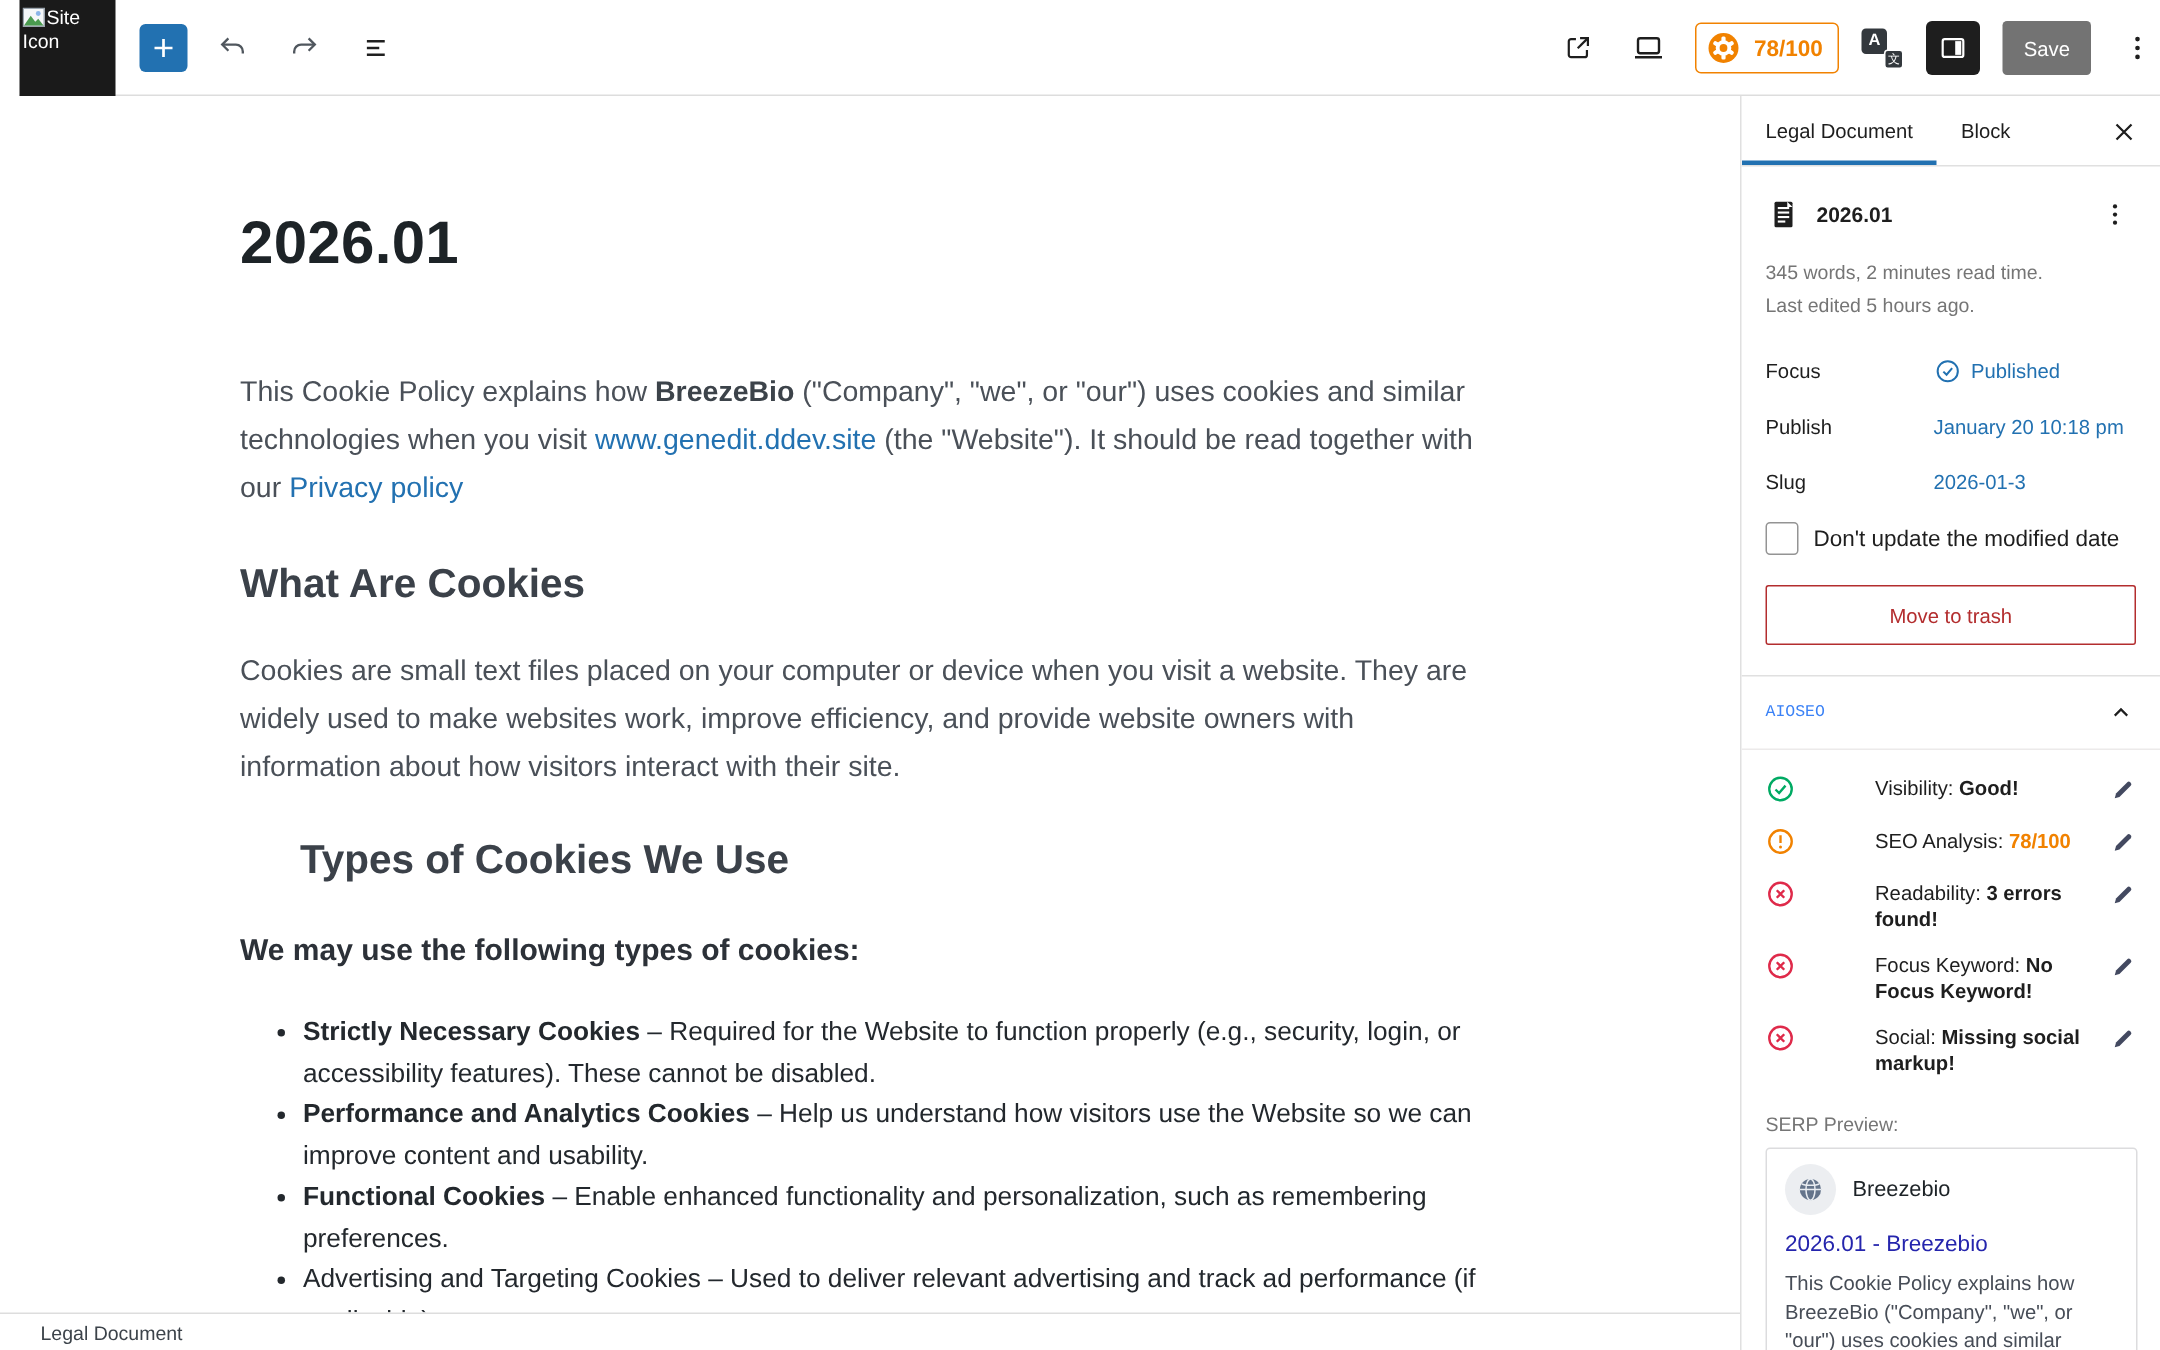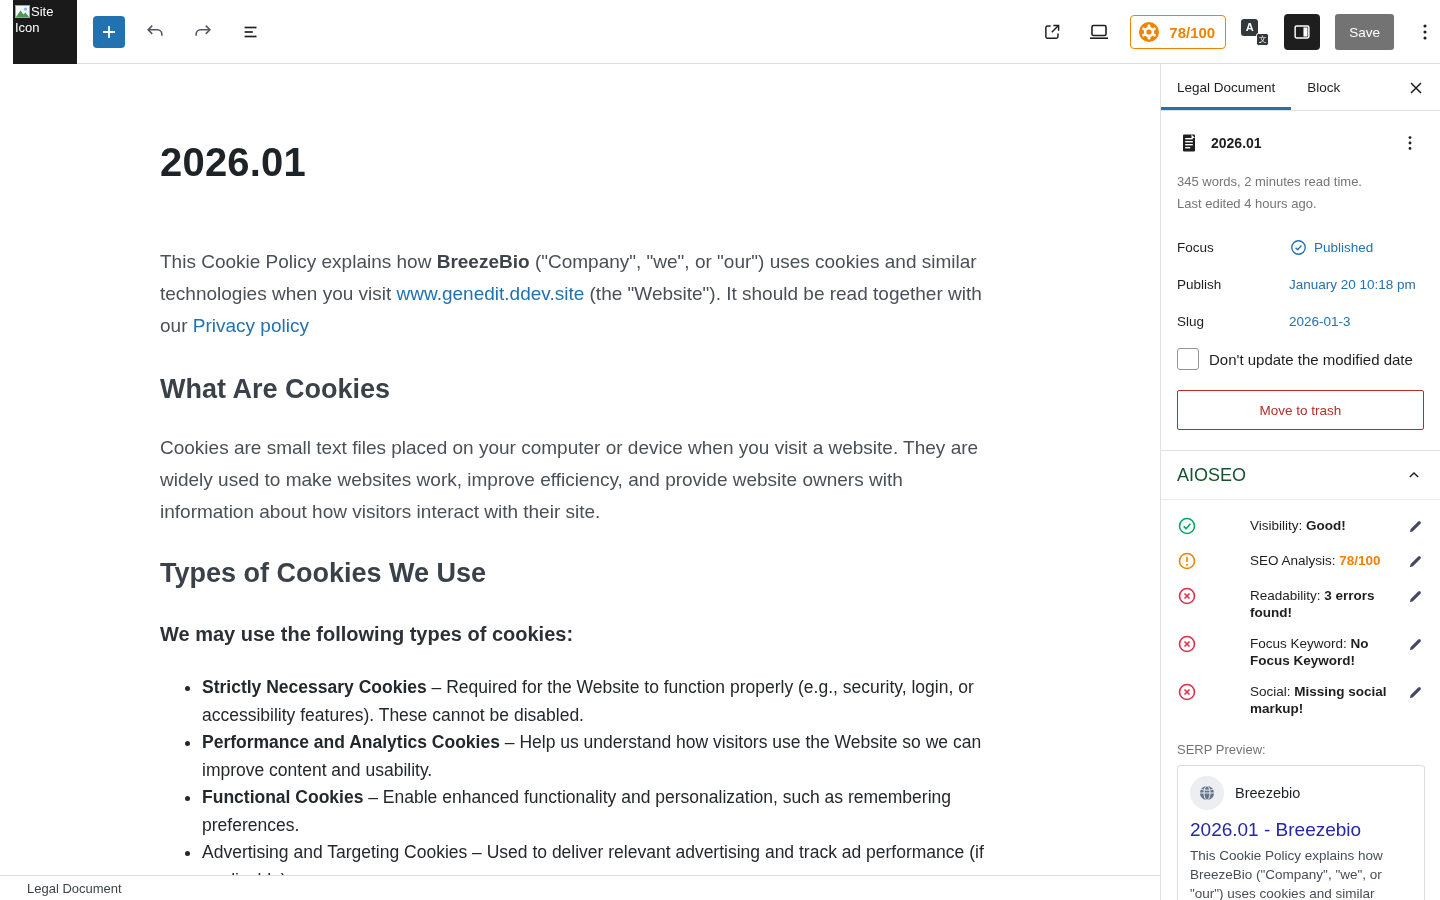--- a/index.html
+++ b/index.html
@@ -47,21 +47,21 @@
     background:#fff; overflow:hidden; }
   .doc-col { width:840px; margin-left:160px; }
   .post-title { margin-top:76px; font-size:40px; line-height:44px; font-weight:800;
     color:#1d2327; letter-spacing:0.2px; }
   .p-intro { margin-top:62px; font-size:19px; line-height:32px; color:#4a5058; }
   .p-body  { margin-top:26px; font-size:19px; line-height:32px; color:#4a5058; }
   .p-intro b, .p-body b { color:#3c434a; }
   a.content-link { color:#2271b1; text-decoration:none; cursor:pointer; }
   h2.doc-h2 { font-size:27px; line-height:34px; font-weight:bold; color:#3b4149; }
   .h2-first { margin-top:30px; }
-  .h2-second { margin-top:28px; }
+  .h2-second { margin-top:28px;margin-left:40px; }
   .p-lead { margin-top:28px; font-size:20px; line-height:32px; font-weight:bold; color:#2c3138; }
   ul.doc-list { margin-top:24px; padding-left:42px; }
   ul.doc-list li { font-size:17.5px; line-height:27.5px; color:#23282d; }
 
   
   .footer { position:absolute; left:0; bottom:0; width:1160px; height:25px;
     background:#fff; border-top:1px solid #dddddd; display:flex; align-items:center; z-index:20; }
   .footer .crumb { margin-left:27px; font-size:13px; color:#3c434a; cursor:pointer; }
 
   
@@ -85,37 +85,37 @@
   .meta-value { font-size:13.5px; color:#2271b1; display:flex; align-items:center; gap:6px; cursor:pointer; }
   .chk-row { display:flex; align-items:center; gap:10px; margin-top:8px; cursor:pointer; }
   .checkbox { width:22px; height:22px; border:1.5px solid #949494; border-radius:3px; background:#fff; }
   .chk-label { font-size:15px; color:#1e1e1e; }
   .trash-btn { margin-top:20px; width:100%; height:40px; background:#fff;
     border:1px solid #b32d2e; border-radius:2px; color:#b32d2e; font-size:13.5px;
     cursor:pointer; font-family:"Liberation Sans", sans-serif; }
   .divider { height:1px; background:#e0e0e0; margin:20px -16px 0 -16px; }
   .acc-head { display:flex; align-items:center; justify-content:space-between;
     height:48px; cursor:pointer; }
-  .acc-head .acc-title { font-size:18px; font-weight:500; color:#14532d; }
+  .acc-head .acc-title { font-size:11px; font-weight:500; color:#3b82f6;font-family:Liberation Mono, monospace; }
   .divider2 { height:1px; background:#eceaea; margin:0 -16px; }
   .seo-list { padding-top:10px; }
   .seo-row { display:flex; align-items:flex-start; gap:10px; padding:7px 0; }
   .seo-row .seo-ic { flex:0 0 20px; margin-top:-1px; }
   .seo-row .seo-text { flex:1; font-size:13.5px; line-height:17px; color:#1e1e1e;margin-left:43px; }
   .seo-row .seo-text b { font-weight:bold; }
   .seo-row .val-orange { color:#F18200; }
   .pencil-btn { flex:0 0 18px; background:transparent; border:none; cursor:pointer; padding:0; margin-top:1px; }
   .serp-label { margin-top:18px; font-size:13px; color:#757575; }
   .serp-card { margin-top:8px; margin-right:-1px; border:1px solid #dcdcde; border-radius:3px;
     background:#fff; padding:10px 12px 6px 12px; }
   .serp-top { display:flex; align-items:center; gap:11px; }
   .favicon { width:34px; height:34px; border-radius:50%; background:#eceef1;
     display:flex; align-items:center; justify-content:center; }
   .serp-site { font-size:14.5px; color:#1d2327; }
-  .serp-title { margin-top:8px; font-size:19px; line-height:24px; color:#2525AD; cursor:pointer; }
+  .serp-title { margin-top:8px; font-size:15px; line-height:24px; color:#2525AD; cursor:pointer; }
   .serp-desc { margin-top:4px; font-size:13.5px; line-height:19px; color:#474d57;
     max-height:76px; overflow:hidden; }
 </style>
 </head>
 <body>
 
 <div class="topbar">
   <div class="site-icon">
     <svg width="15" height="13" viewBox="0 0 15 13">
         <rect x="0.5" y="0.5" width="14" height="12" fill="#f4f6f8" stroke="#9aa4ad"></rect>
@@ -254,21 +254,21 @@
       <button class="icon-btn" style="width:28px;height:28px">
         <svg width="20" height="20" viewBox="0 0 24 24">
             <circle cx="12" cy="5.5" r="1.7" fill="#1e1e1e"></circle>
             <circle cx="12" cy="12" r="1.7" fill="#1e1e1e"></circle>
             <circle cx="12" cy="18.5" r="1.7" fill="#1e1e1e"></circle>
           </svg>
       </button>
     </div>
 
     <div class="muted doc-stats">345 words, 2 minutes read time.</div>
-    <div class="muted">Last edited 4 hours ago.</div>
+    <div class="muted">Last edited 5 hours ago.</div>
 
     <div class="meta">
       <div class="meta-row">
         <span class="meta-label">Focus</span>
         <span class="meta-value">
           <svg width="19" height="19" viewBox="0 0 24 24">
               <circle cx="12" cy="12" r="8.5" fill="none" stroke="#2271b1" stroke-width="1.7"></circle>
               <path d="M8.3 12.3 L11 14.9 L15.7 9.4" fill="none" stroke="#2271b1" stroke-width="1.7"></path>
             </svg>
           <span>Published</span>

